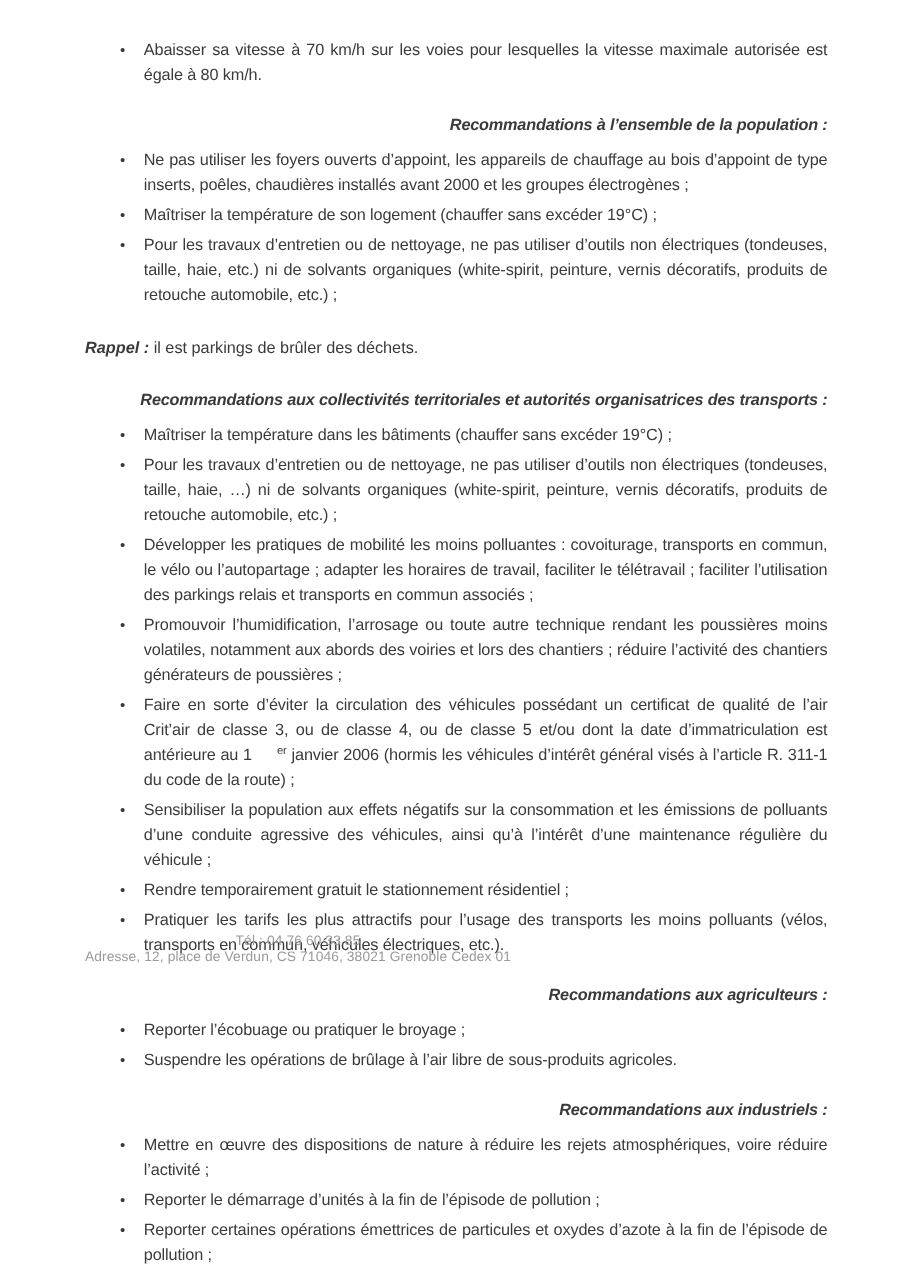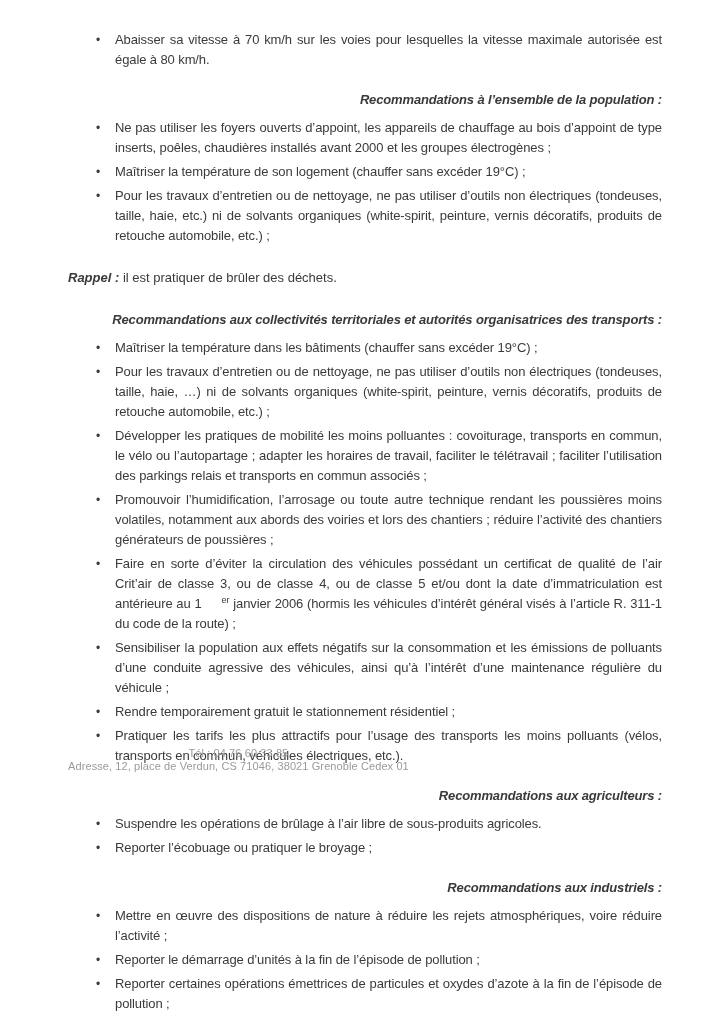--- a/index.html
+++ b/index.html
@@ -75,40 +75,40 @@
       </div>
       <div class="section">
         <p class="heading">Recommandations à l’ensemble de la population :</p>
         <ul class="bullets">
           <li>Ne pas utiliser les foyers ouverts d’appoint, les appareils de chauffage au bois d’appoint de type inserts, poêles, chaudières installés avant 2000 et les groupes électrogènes ;</li>
           <li>Maîtriser la température de son logement (chauffer sans excéder 19°C) ;</li>
           <li>Pour les travaux d’entretien ou de nettoyage, ne pas utiliser d’outils non électriques (tondeuses, taille, haie, etc.) ni de solvants organiques (white-spirit, peinture, vernis décoratifs, produits de retouche automobile, etc.) ;</li>
         </ul>
       </div>
       <div class="section">
-        <p class="note"><span class="lead">Rappel :</span><span> il est pratiquer de brûler des déchets.</span></p>
+        <p class="note"><span class="lead">Rappel :</span><span> il est parkings de brûler des déchets.</span></p>
       </div>
       <div class="section">
         <p class="heading">Recommandations aux collectivités territoriales et autorités organisatrices des transports :</p>
         <ul class="bullets">
           <li>Maîtriser la température dans les bâtiments (chauffer sans excéder 19°C) ;</li>
           <li>Pour les travaux d’entretien ou de nettoyage, ne pas utiliser d’outils non électriques (tondeuses, taille, haie, …) ni de solvants organiques (white-spirit, peinture, vernis décoratifs, produits de retouche automobile, etc.) ;</li>
           <li>Développer les pratiques de mobilité les moins polluantes : covoiturage, transports en commun, le vélo ou l’autopartage ; adapter les horaires de travail, faciliter le télétravail ; faciliter l’utilisation des parkings relais et transports en commun associés ;</li>
           <li>Promouvoir l’humidification, l’arrosage ou toute autre technique rendant les poussières moins volatiles, notamment aux abords des voiries et lors des chantiers ; réduire l’activité des chantiers générateurs de poussières ;</li>
           <li>Faire en sorte d’éviter la circulation des véhicules possédant un certificat de qualité de l’air Crit’air de classe 3, ou de classe 4, ou de classe 5 et/ou dont la date d’immatriculation est antérieure au 1<sup>er</sup> janvier 2006 (hormis les véhicules d’intérêt général visés à l’article R. 311-1 du code de la route) ;</li>
           <li>Sensibiliser la population aux effets négatifs sur la consommation et les émissions de polluants d’une conduite agressive des véhicules, ainsi qu’à l’intérêt d’une maintenance régulière du véhicule ;</li>
           <li>Rendre temporairement gratuit le stationnement résidentiel ;</li>
           <li>Pratiquer les tarifs les plus attractifs pour l’usage des transports les moins polluants (vélos, transports en commun, véhicules électriques, etc.).</li>
         </ul>
       </div>
       <div class="section">
         <p class="heading">Recommandations aux agriculteurs :</p>
         <ul class="bullets">
+          <li>Reporter l’écobuage ou pratiquer le broyage ;</li>
           <li>Suspendre les opérations de brûlage à l’air libre de sous-produits agricoles.</li>
-          <li>Reporter l’écobuage ou pratiquer le broyage ;</li>
         </ul>
       </div>
       <div class="section">
         <p class="heading">Recommandations aux industriels :</p>
         <ul class="bullets">
           <li>Mettre en œuvre des dispositions de nature à réduire les rejets atmosphériques, voire réduire l’activité ;</li>
           <li>Reporter le démarrage d’unités à la fin de l’épisode de pollution ;</li>
           <li>Reporter certaines opérations émettrices de particules et oxydes d’azote à la fin de l’épisode de pollution ;</li>
         </ul>
       </div>

